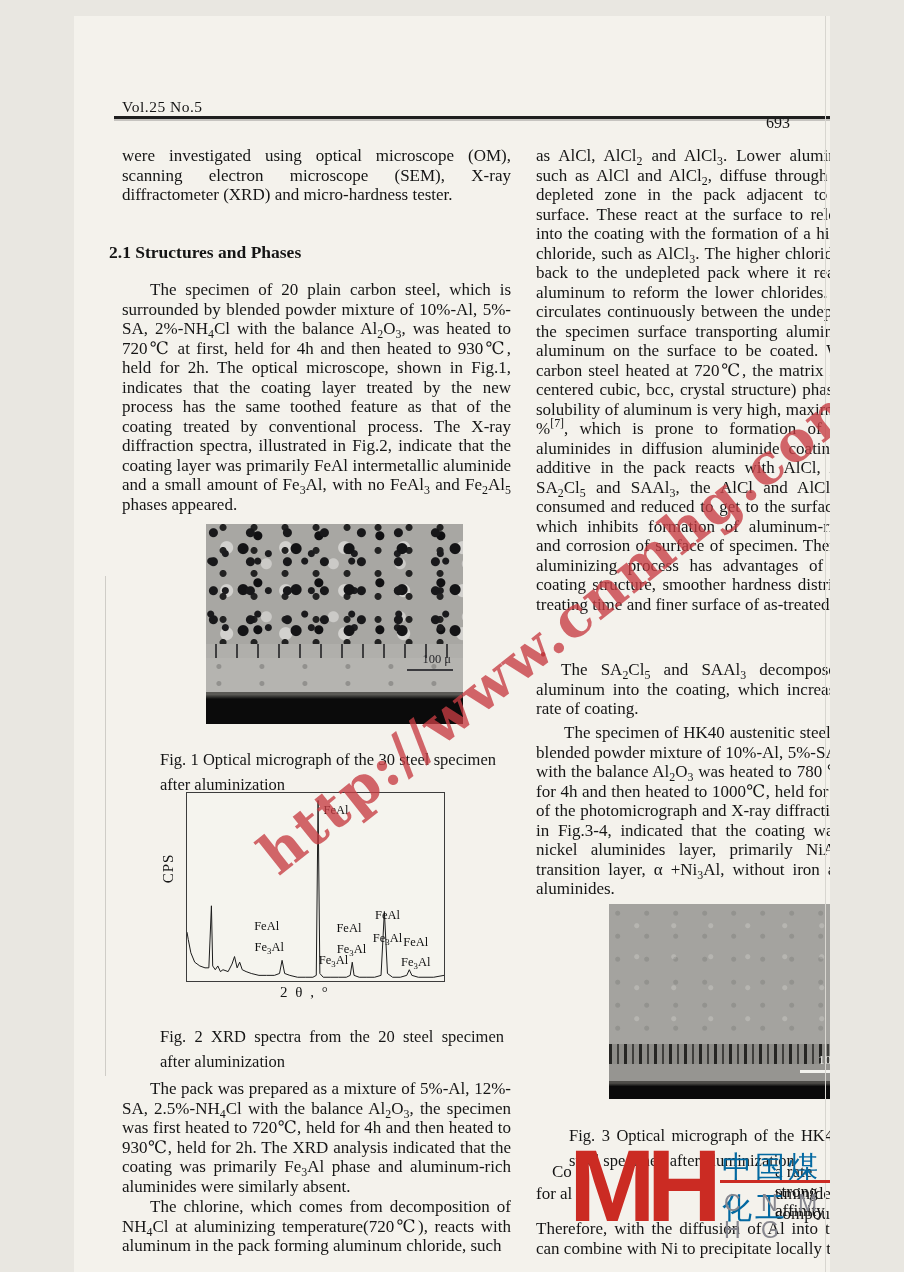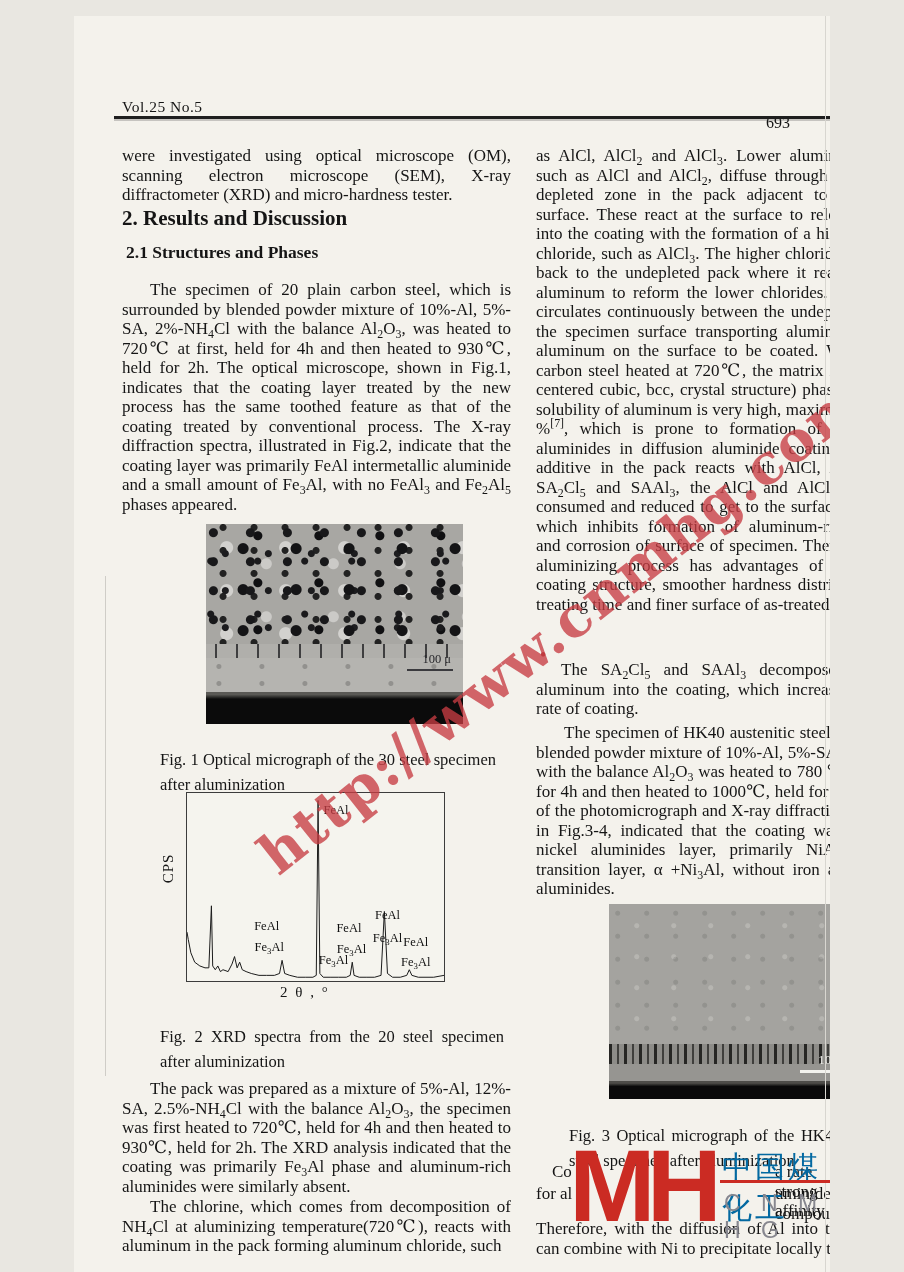--- a/index.html
+++ b/index.html
@@ -10,21 +10,21 @@
   .hdr-vol{position:absolute;left:48px;top:82px;font-size:15.5px;letter-spacing:.5px;}
   .hdr-title{position:absolute;left:0;right:0;top:81px;text-align:center;font-size:15.5px;letter-spacing:.4px;}
   .hdr-page{position:absolute;right:40px;top:98px;font-size:16px;}
   .hdr-rule{position:absolute;left:40px;top:100px;width:828px;height:3px;background:#1f1f1f;box-shadow:0 2px 0 rgba(60,60,60,.25);}
   
   .body{position:absolute;font-size:17px;line-height:19.5px;text-align:justify;}
   .indent{text-indent:28px;}
   .lcol{left:48px;width:389px;}
   .rcol{left:462px;width:398px;}
   .h1{position:absolute;left:48px;top:190px;font-size:21px;font-weight:bold;}
-  .h2{position:absolute;left:52px;top:226px;font-size:17.5px;font-weight:bold;}
+  .h2{position:absolute;left:35px;top:226px;font-size:17.5px;font-weight:bold;}
   .caption{position:absolute;font-size:16.5px;line-height:25px;text-align:justify;}
   sub{font-size:70%;line-height:0;}
   sup{font-size:70%;line-height:0;}
   
   .bullet-dot{position:absolute;left:466px;top:629px;color:#a83434;font-size:18px;}
   
   .fig1{position:absolute;left:132px;top:508px;width:257px;height:200px;background:#a7a6a2;overflow:hidden;}
   .f1-grain{position:absolute;left:0;top:0;width:100%;height:60%;background-color:#a8a7a3;background-image:
      radial-gradient(circle at 20% 30%, #18181a 0 4px, transparent 5px),
      radial-gradient(circle at 70% 60%, #141416 0 5px, transparent 6px),
@@ -81,21 +81,20 @@
 </head>
 <body>
 
 <div class="page">
 
   <span class="hdr-vol">Vol.25  No.5</span>
   <span class="hdr-page">693</span>
   <div class="hdr-rule"></div>
 
   <p class="body lcol" style="top:113px;">were investigated using optical microscope (OM), scanning electron microscope (SEM), X-ray diffractometer (XRD) and micro-hardness tester.</p>
-  <div class="h1">2. Results and Discussion</div>
   <div class="h2">2.1 Structures and Phases</div>
   <p class="body lcol indent" style="top:247px;">The specimen of 20 plain carbon steel, which is surrounded by blended powder mixture of 10%-Al, 5%-SA, 2%-NH<sub>4</sub>Cl with the balance Al<sub>2</sub>O<sub>3</sub>, was heated to 720℃ at first, held for 4h and then heated to 930℃, held for 2h. The optical microscope, shown in Fig.1, indicates that the coating layer treated by the new process has the same toothed feature as that of the coating treated by conventional process. The X-ray diffraction spectra, illustrated in Fig.2, indicate that the coating layer was primarily FeAl intermetallic aluminide and a small amount of Fe<sub>3</sub>Al, with no FeAl<sub>3</sub> and Fe<sub>2</sub>Al<sub>5</sub> phases appeared.</p>
 
   <div class="fig1">
     <div class="f1-grain"></div>
     <div class="f1-teeth"></div>
     <div class="f1-band"></div>
     <div class="f1-black"></div>
     <span class="f1-scale">100 μ</span>
     <div class="f1-scalebar"></div>

